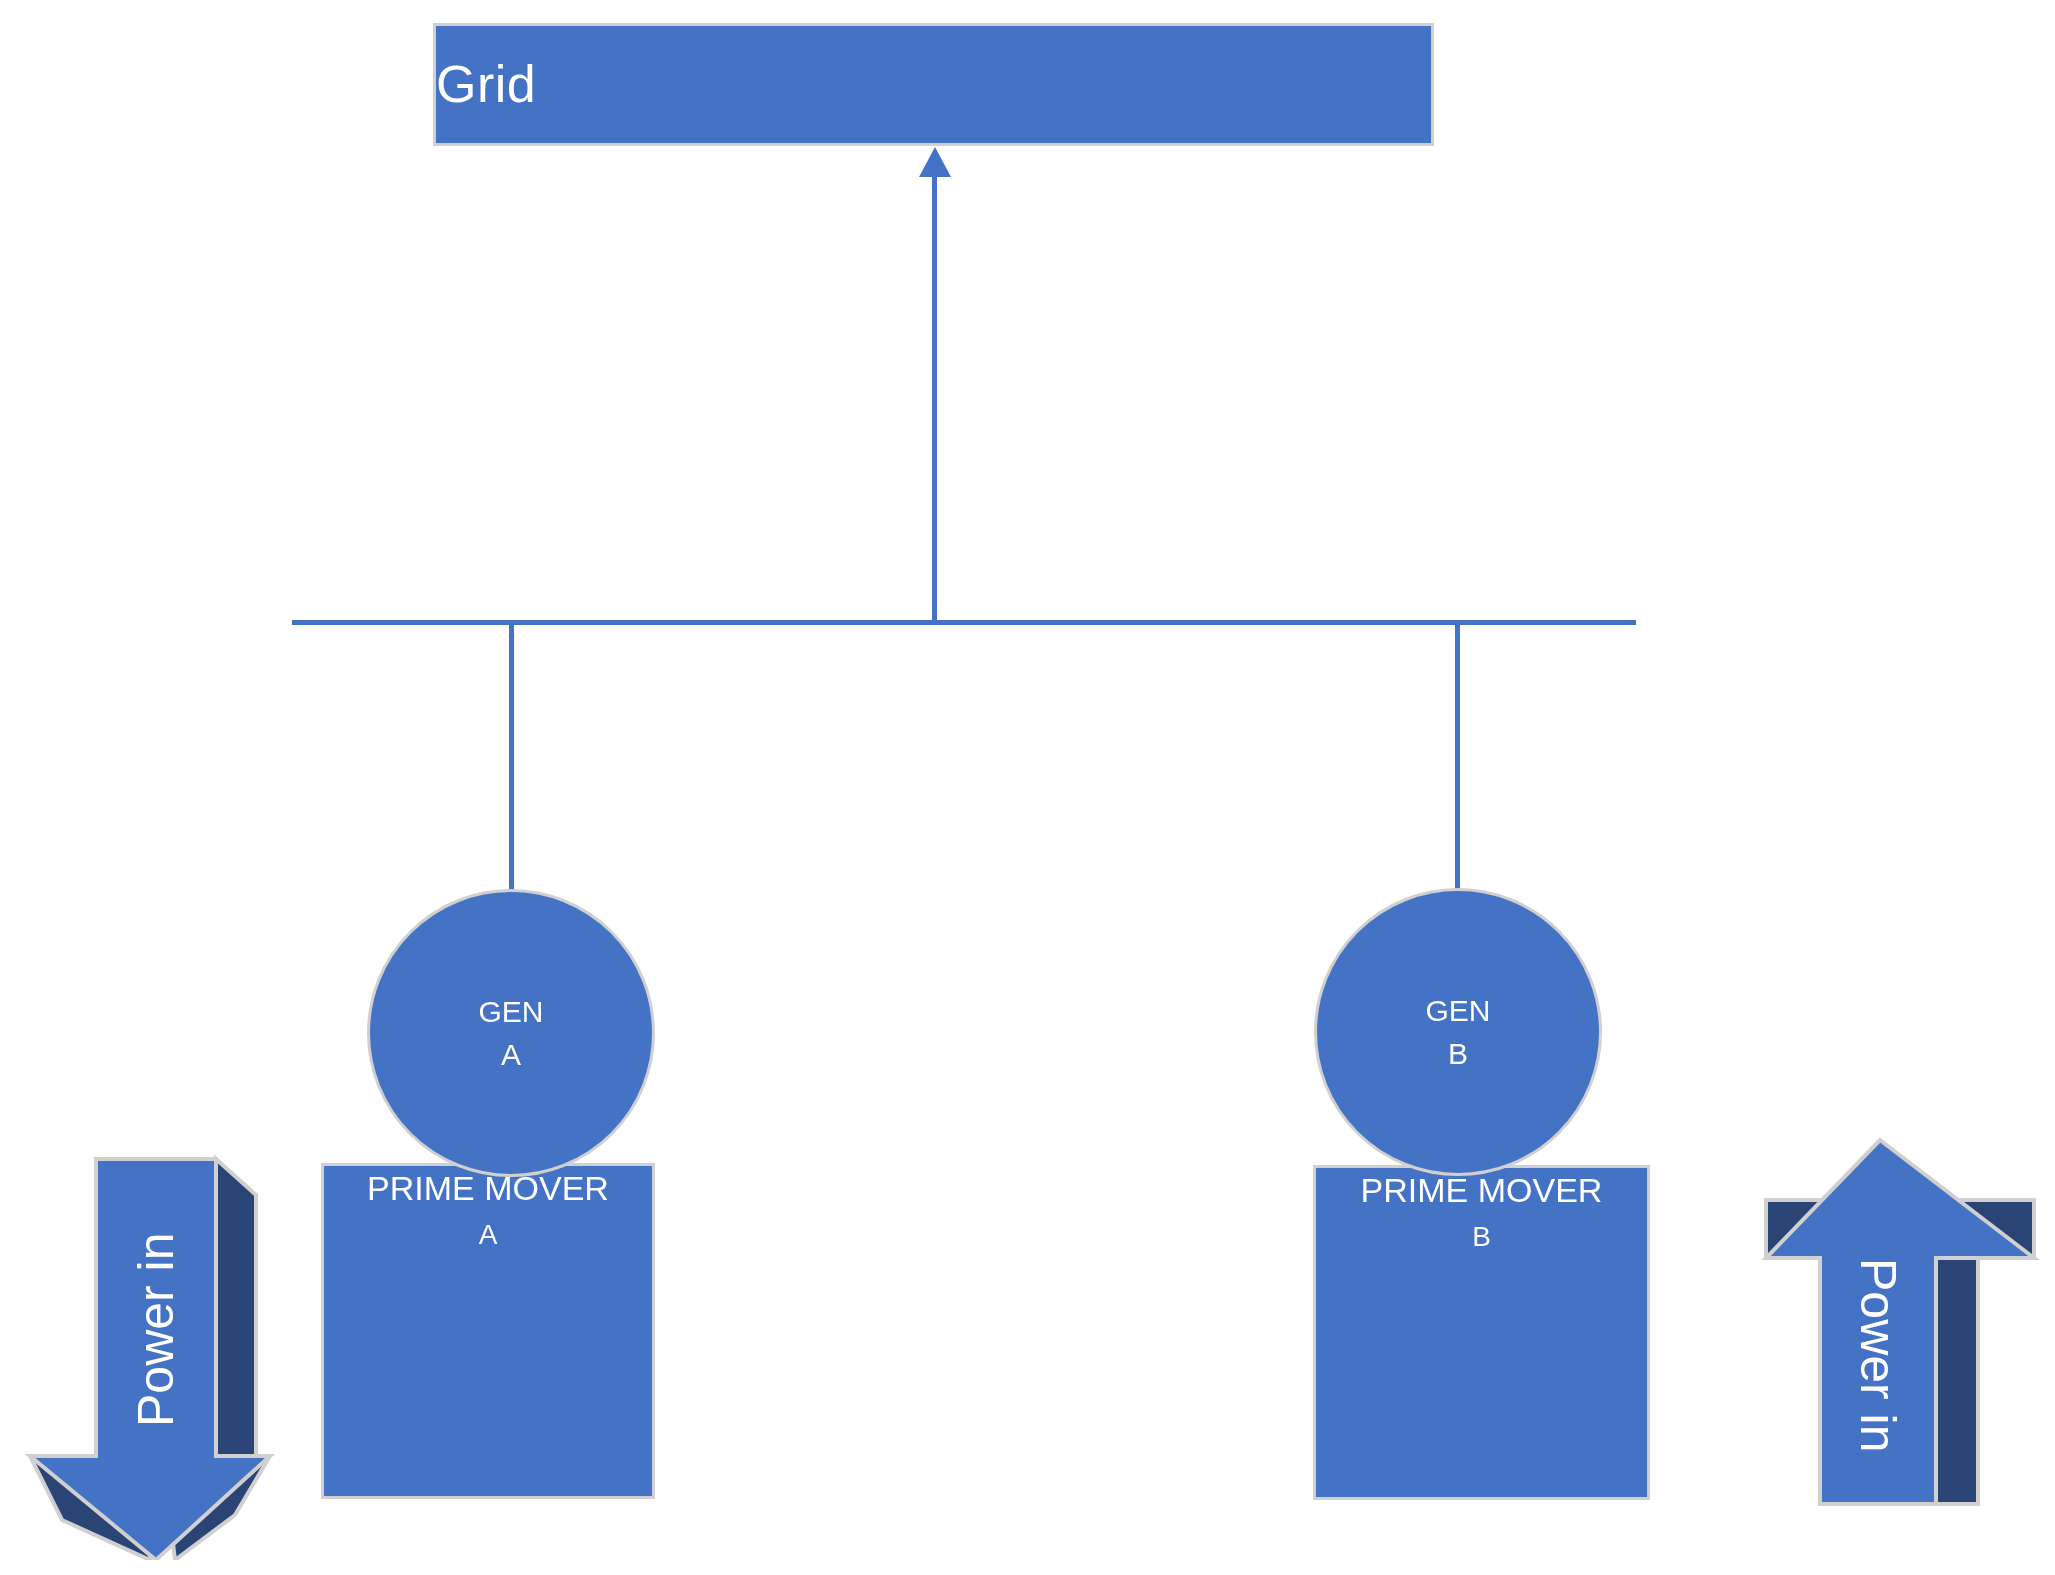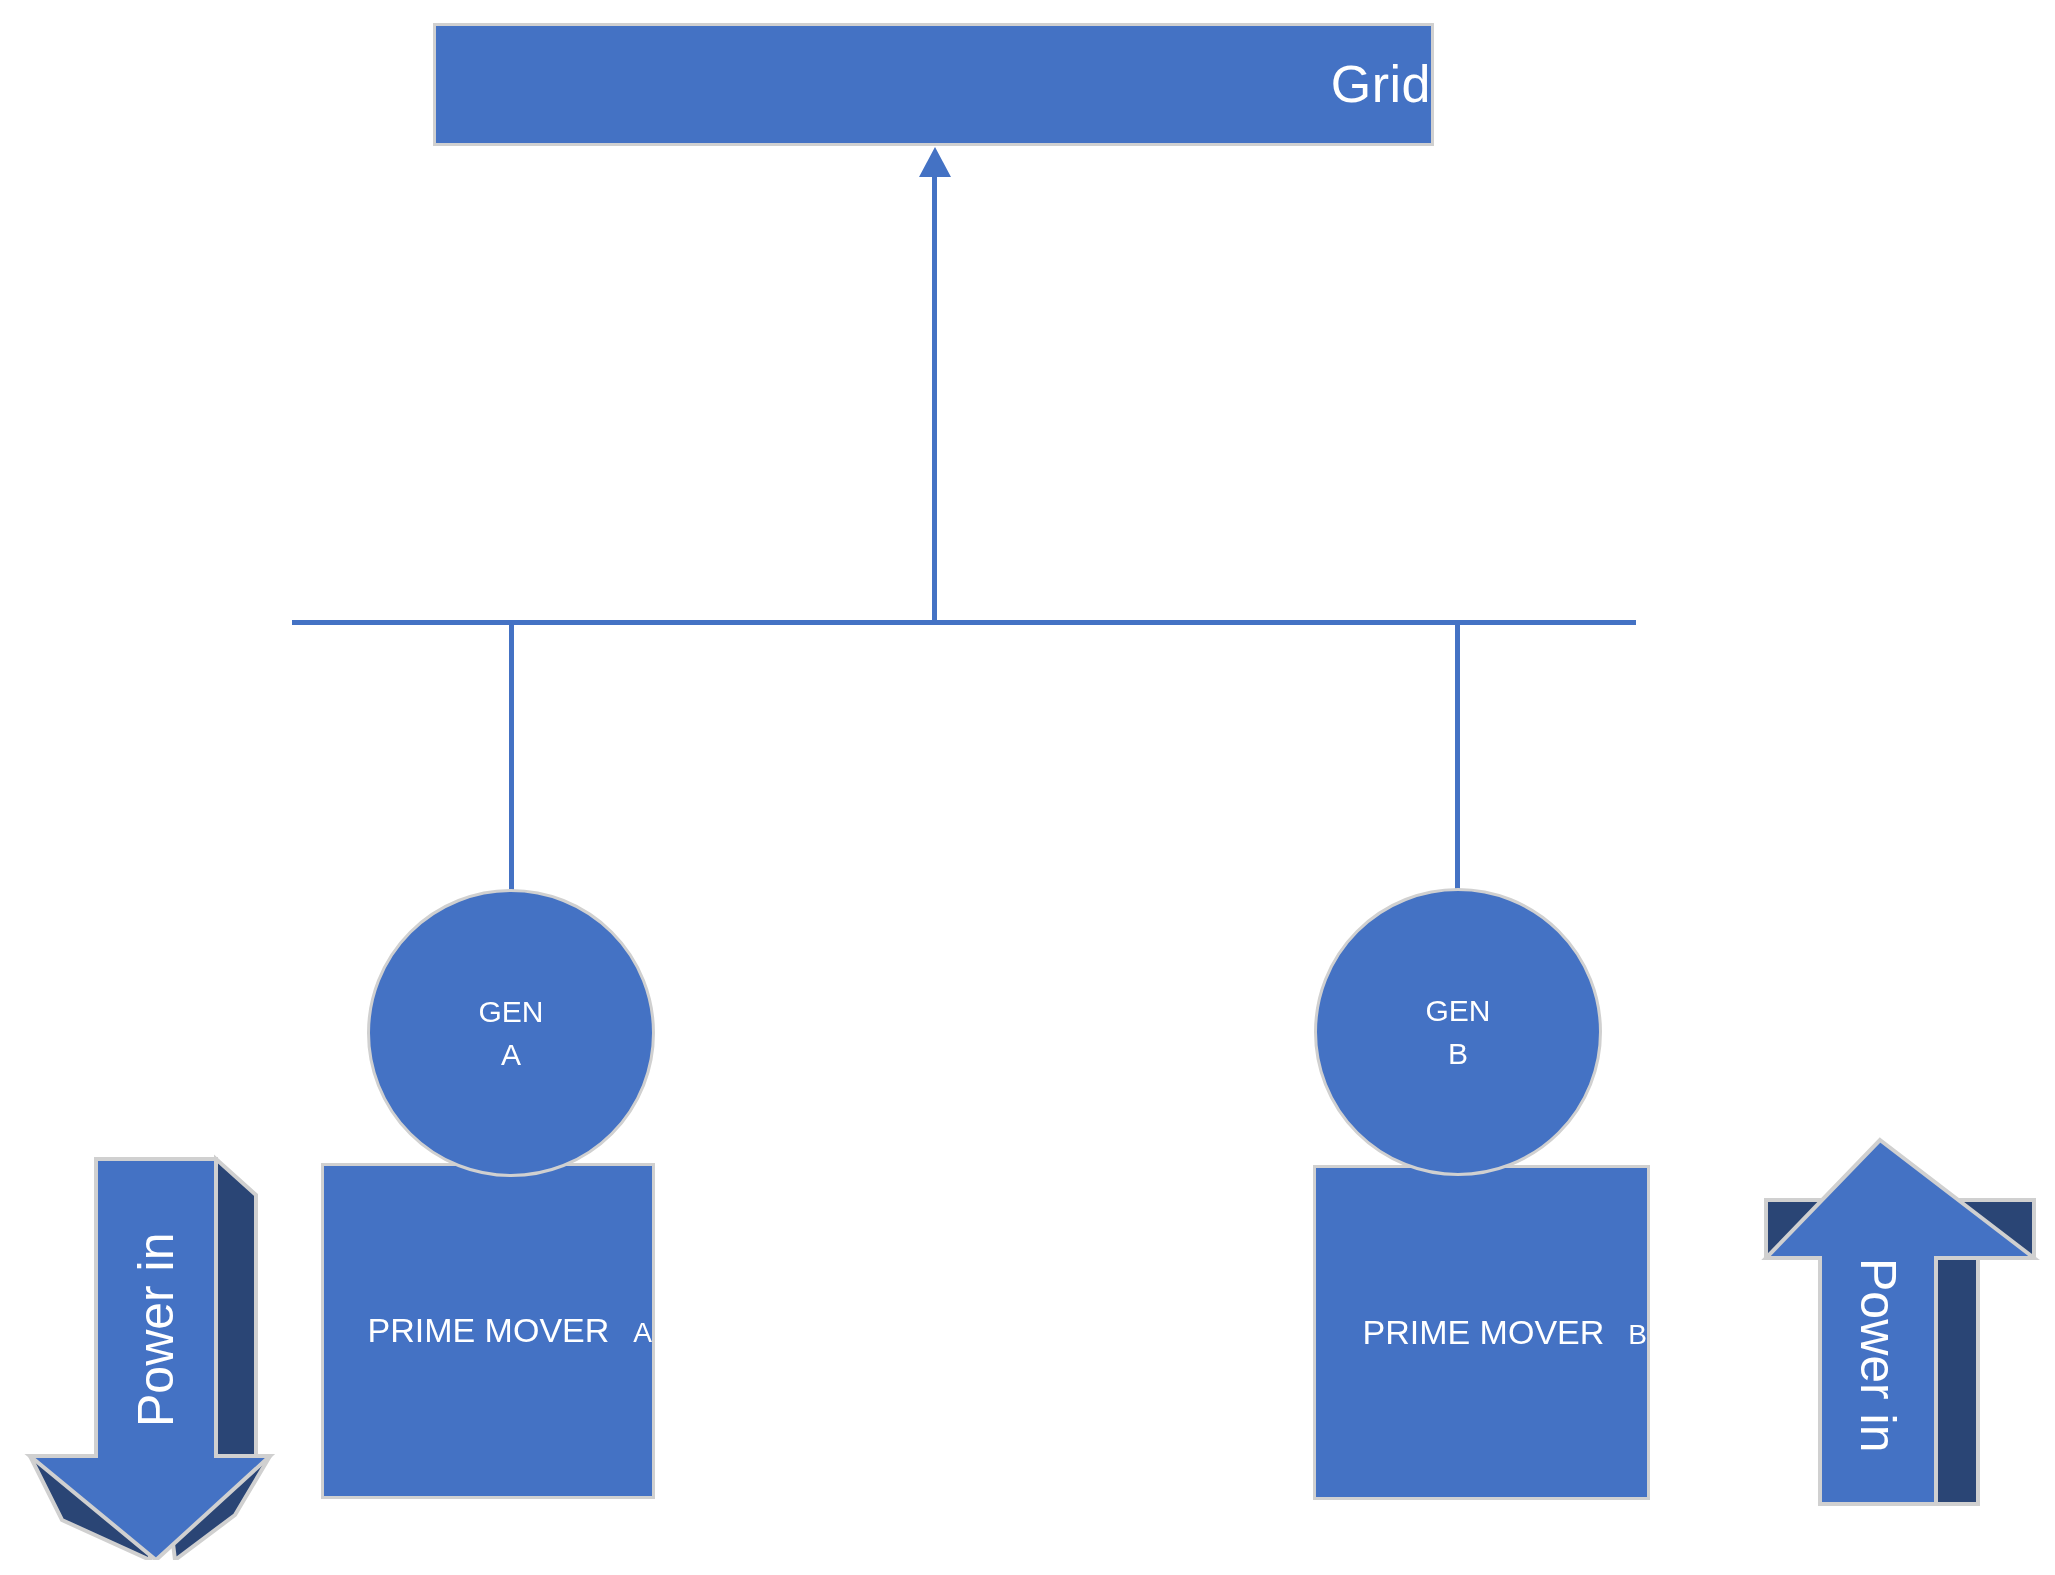--- a/index.html
+++ b/index.html
@@ -18,21 +18,21 @@
     overflow: hidden;
   }
   .node-box {
     position: absolute;
     background: #4472C4;
     border: 3px solid #D0D0D0;
     box-sizing: border-box;
     color: #ffffff;
     display: flex;
     align-items: center;
-    justify-content: flex-end;
+    justify-content: flex-start;
     text-align: center;
     line-height: 1.35;
   }
   #grid-box {
     left: 433px;
     top: 23px;
     width: 1001px;
     height: 123px;
     font-size: 52px;
   }
@@ -53,23 +53,22 @@
     justify-content: center;
     font-size: 30px;
     line-height: 1.45;
     z-index: 4;
   }
   #gen-a-circle { left: 367px; top: 889px; }
   #gen-b-circle { left: 1314px; top: 888px; }
 
   .mover-box {
     font-size: 34px;
-    flex-direction: row;
+    flex-direction: column;
     z-index: 3;
-    gap: 24px;
   }
   #prime-mover-a-box { left: 321px; top: 1163px; width: 334px; height: 336px; }
   #prime-mover-b-box { left: 1313px; top: 1165px; width: 337px; height: 335px; }
   .mover-box .line2 { font-size: 28px; margin-top: 4px; }
 
   
   .wire {
     position: absolute;
     background: #4472C4;
   }

